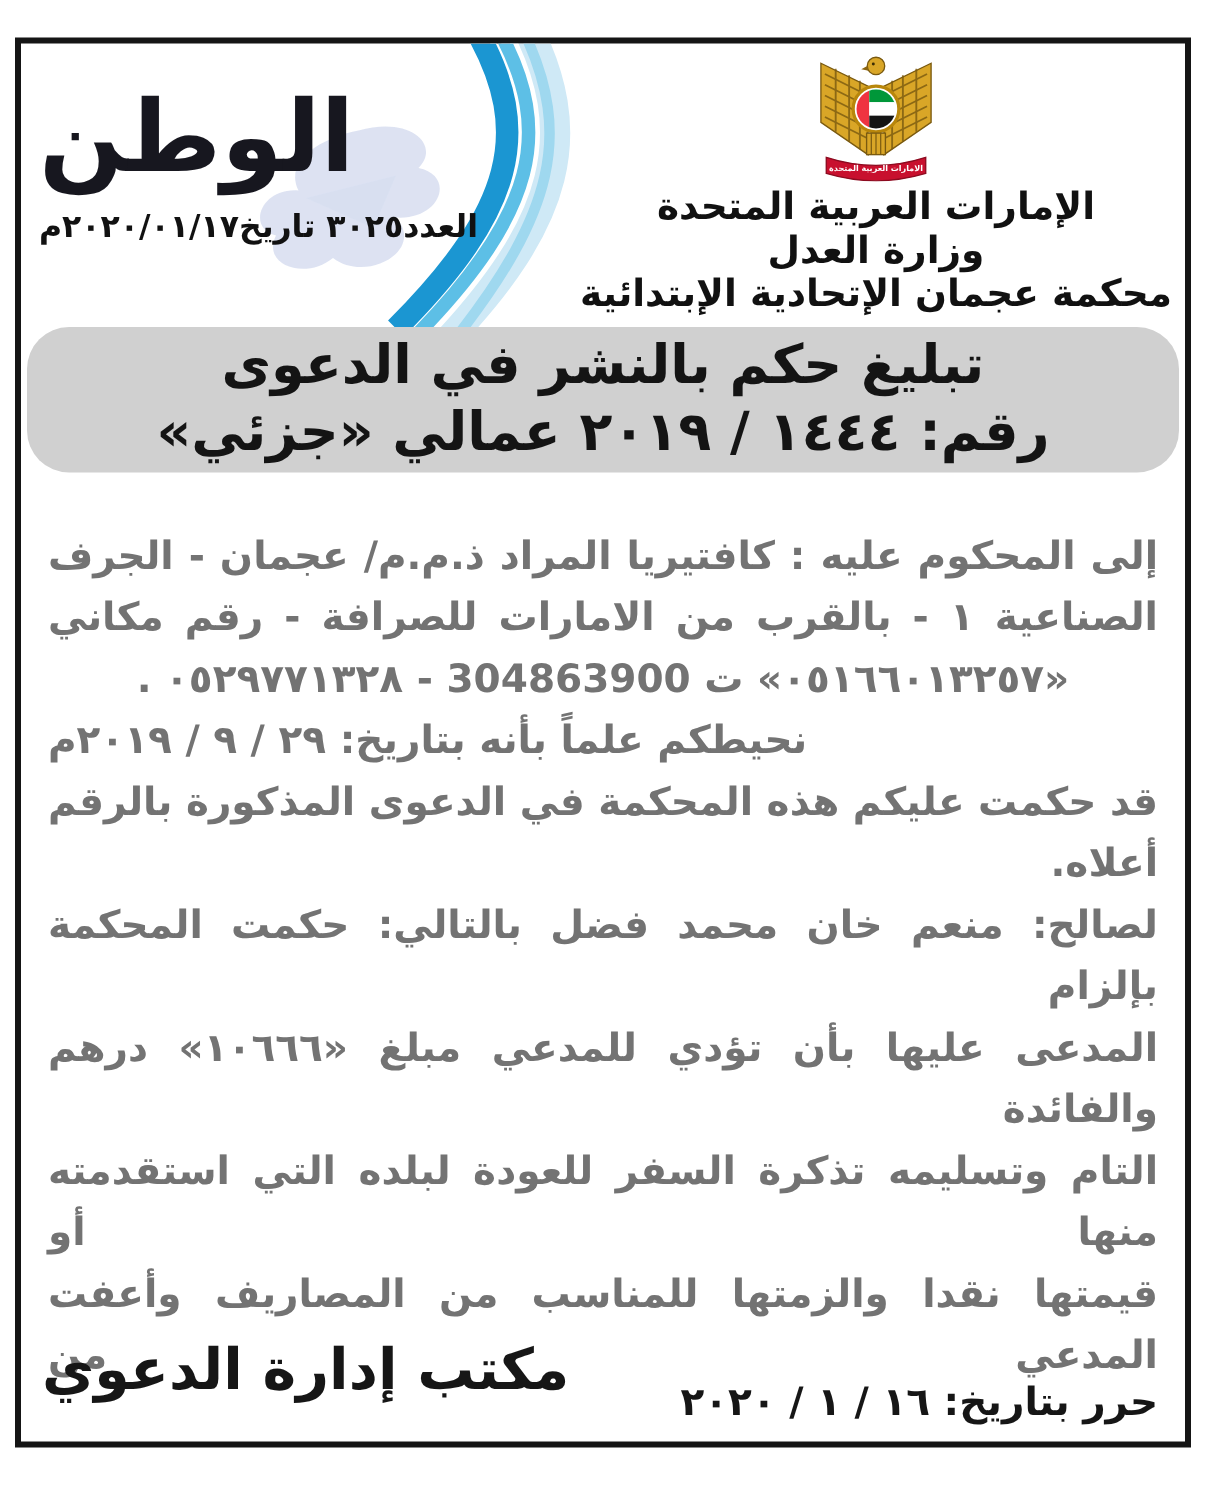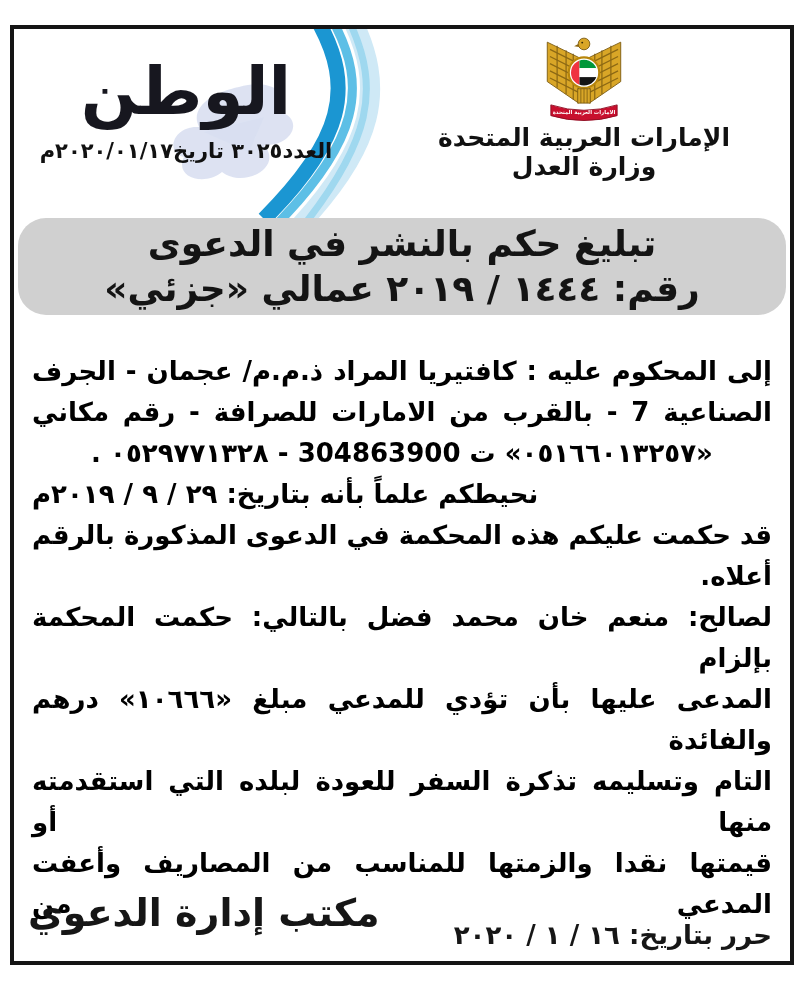--- a/index.html
+++ b/index.html
@@ -7,37 +7,37 @@
               font-family:"DejaVu Sans", sans-serif; color:#161616; }
   .ad-box { position:absolute; left:10px; top:25px; width:784px; height:940px;
             border:4px solid #151515; background:#ffffff; }
 
   
   .header { position:absolute; top:0; left:0; right:0; height:189px; overflow:hidden; }
 
   .wave { position:absolute; left:238px; top:0; pointer-events:none; }
   .brand-splash { position:absolute; pointer-events:none; opacity:.8; }
 
-  .brand { position:absolute; left:12px; top:28px; width:320px; text-align:center; z-index:2; }
+  .brand { position:absolute; left:12px; top:28px; width:320px; text-align:left; z-index:2; }
   .brand-logo { font-size:66px; font-weight:bold; line-height:70px; color:#17171f; letter-spacing:-2px; }
   .brand-issue { margin-top:12px; font-size:21px; font-weight:bold; color:#111; }
 
   .authority { position:absolute; right:6px; top:6px; width:400px; text-align:center; z-index:2; }
   .emblem { display:block; margin:0 auto 2px auto; }
   .authority-line { font-size:25px; font-weight:bold; line-height:29px; color:#111; }
 
   
   .title-band { position:absolute; top:189px; left:4px; right:4px; height:97px;
                 background:#d0d0d0; display:flex; flex-direction:column;
                 justify-content:space-evenly; align-items:center; padding:4px 10px;border-radius:28px; }
   .title-line { font-size:36px; font-weight:bold; color:#141414; line-height:44px; white-space:nowrap; }
 
   
   .notice-body { position:absolute; top:322px; left:18px; right:18px; direction:rtl; }
-  .body-line { font-size:26px; font-weight:bold; line-height:41px; color:#000000; white-space:nowrap; }
+  .body-line { font-size:26px; font-weight:bold; line-height:41px; color:#737373; white-space:nowrap; }
   .body-line.align-justify { white-space:normal; text-align:justify; text-align-last:justify; text-justify:inter-word; }
   .body-line.align-right  { text-align:left; }
   .body-line.align-center { text-align:center; }
 
   
   .footer { position:absolute; top:862px; left:14px; right:18px;
             display:flex; justify-content:space-between; align-items:flex-start; }
   .issue-date { font-size:26px; font-weight:bold; padding-top:6px;margin-top:23px; }
   .office-sign { font-size:38px; font-weight:bold; letter-spacing:-1px;text-align:center; }
 </style>
@@ -101,31 +101,32 @@
         <g fill="#d9a627" stroke="#7a5a10" stroke-width="1">
           <rect x="43" y="60" width="14" height="16"></rect>
           <path d="M46.5,60 L46.5,76 M50,60 L50,76 M53.5,60 L53.5,76" stroke-width="0.9"></path>
         </g>
 
         <path d="M13,78 Q50,90 87,78 L87,90 Q50,101 13,90 Z" fill="#c8102e" stroke="#8c0b20" stroke-width="1"></path>
         <text x="50" y="88.5" font-size="6" font-weight="bold" fill="#ffffff" text-anchor="middle">الامارات العربية المتحدة</text>
       </svg>
       <div class="authority-line">الإمارات العربية المتحدة</div>
       <div class="authority-line">وزارة العدل</div>
+      <div class="authority-line">محكمة عجمان الإتحادية الإبتدائية</div>
     </div>
   </div>
 
   <div class="title-band">
     <div class="title-line">تبليغ حكم بالنشر في الدعوى</div>
     <div class="title-line">رقم: ١٤٤٤ / ٢٠١٩ عمالي «جزئي»</div>
   </div>
 
   <div class="notice-body">
       <div class="body-line align-justify">إلى المحكوم عليه : كافتيريا المراد ذ.م.م/ عجمان - الجرف</div>
-      <div class="body-line align-justify">الصناعية 7 - بالقرب من الامارات للصرافة - رقم مكاني</div>
+      <div class="body-line align-justify">الصناعية ١ - بالقرب من الامارات للصرافة - رقم مكاني</div>
       <div class="body-line align-center">«٠٥١٦٦٠١٣٢٥٧» ت 304863900 - ٠٥٢٩٧٧١٣٢٨ .</div>
       <div class="body-line align-right">نحيطكم علماً بأنه بتاريخ: ٢٩ / ٩ / ٢٠١٩م</div>
       <div class="body-line align-justify">قد حكمت عليكم هذه المحكمة في الدعوى المذكورة بالرقم أعلاه.</div>
       <div class="body-line align-justify">لصالح: منعم خان محمد فضل بالتالي: حكمت المحكمة بإلزام</div>
       <div class="body-line align-justify">المدعى عليها بأن تؤدي للمدعي مبلغ «١٠٦٦٦» درهم والفائدة</div>
       <div class="body-line align-justify">التام وتسليمه تذكرة السفر للعودة لبلده التي استقدمته منها أو</div>
       <div class="body-line align-justify">قيمتها نقدا والزمتها للمناسب من المصاريف وأعفت المدعي من</div>
     </div>
 
   <div class="footer">

